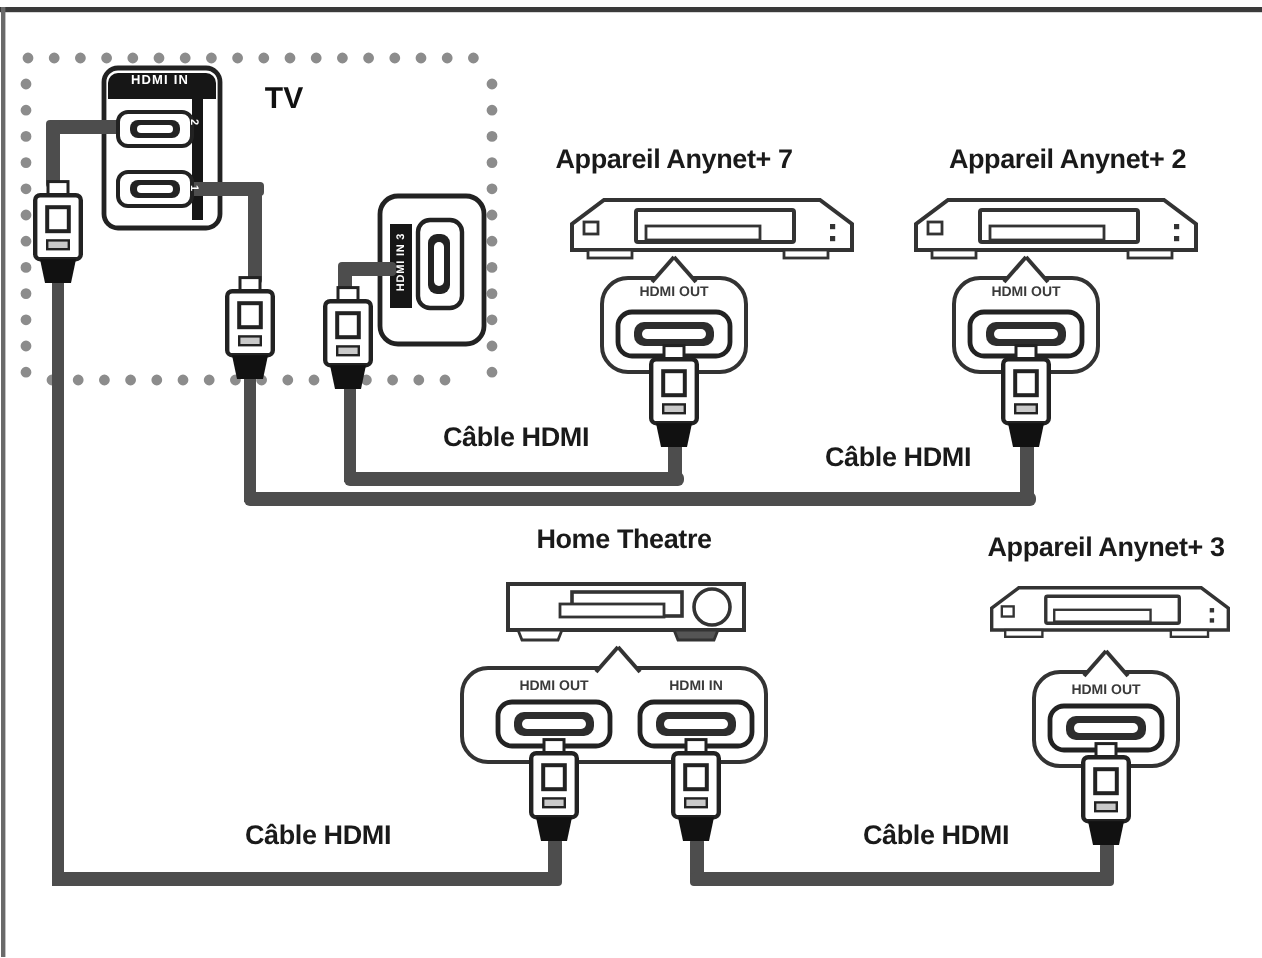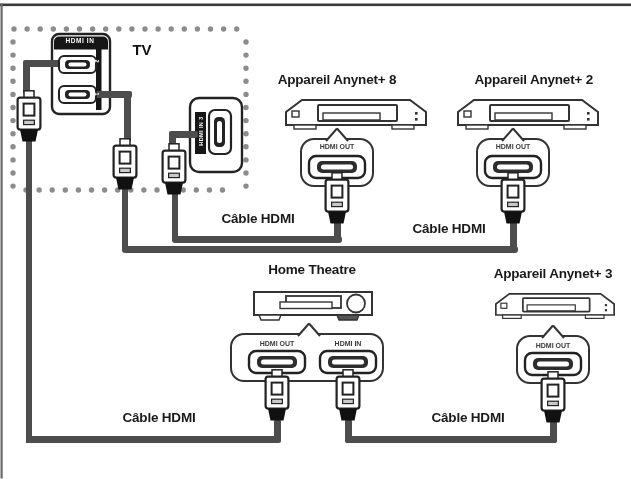--- a/index.html
+++ b/index.html
@@ -187,21 +187,21 @@
   <use href="#receiver" x="253" y="291" width="120" height="30"></use>
 </svg>
 
 <div id="tv-title">TV</div>
 
 <div class="tinywhite" id="hdmi-in-header">HDMI IN</div>
 <div class="tinywhite" id="port-num-2">2</div>
 <div class="tinywhite" id="port-num-1">1</div>
 <div class="tinywhite" id="hdmi-in3-vert">HDMI IN 3</div>
 
-<div class="lbl center160" style="left:257px;top:72px;">Appareil Anynet+ 8</div>
+<div class="lbl center160" style="left:257px;top:72px;">Appareil Anynet+ 7</div>
 <div class="lbl center160" style="left:433px;top:72px;text-align:right;">Appareil Anynet+ 2</div>
 <div class="lbl center160" style="left:232px;top:262px;text-align:center;">Home Theatre</div>
 <div class="lbl center160" style="left:473px;top:266px;">Appareil Anynet+ 3</div>
 
 <div class="portlbl" style="left:307px;top:143px;">HDMI OUT</div>
 <div class="portlbl" style="left:483px;top:143px;">HDMI OUT</div>
 <div class="portlbl" style="left:247px;top:340px;">HDMI OUT</div>
 <div class="portlbl" style="left:318px;top:340px;">HDMI IN</div>
 <div class="portlbl" style="left:523px;top:342px;">HDMI OUT</div>
 

